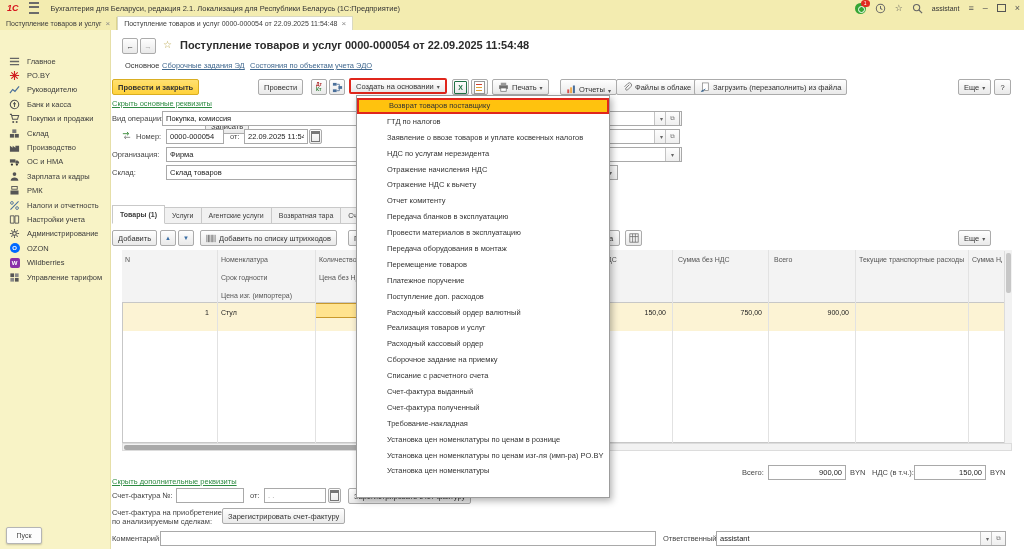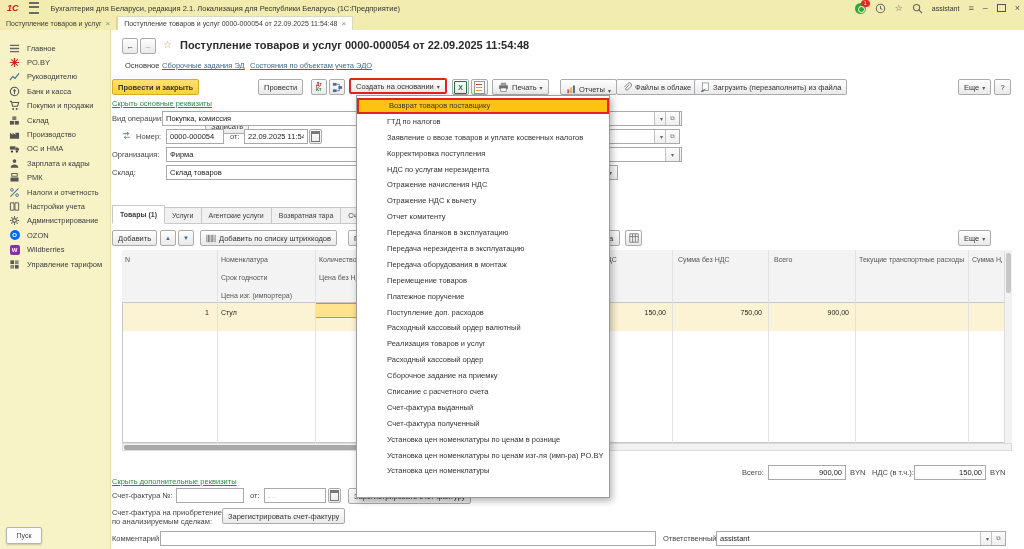--- a/index.html
+++ b/index.html
@@ -20,21 +20,21 @@
               font-size:5px;line-height:7px;text-align:center;padding:0 1px;}
   .wicon{color:#555;font-size:9px;line-height:16px;}
   .maxbox{width:7px;height:6px;border:1px solid #555;display:inline-block;}
   .apptabs{position:absolute;left:0;top:16px;width:1024px;height:14px;background:#f3ecb0;display:flex;align-items:flex-end;}
   .apptab{height:13px;display:flex;align-items:center;gap:4px;padding:0 6px;font-size:7px;color:#3b3b3b;
           border-right:1px solid #ddd48f;white-space:nowrap;}
   .apptab .x{color:#888;font-size:8px;}
   .apptab.active{background:#fff;border:1px solid #d9d9c2;border-bottom:none;}
   
   .sidebar{position:absolute;left:0;top:30px;width:110px;height:519px;background:#f8f3c6;border-right:1px solid #e6dfa8;}
-  .snav{padding-top:11px;}
+  .snav{padding-top:24px;}
   .sitem{height:14.4px;display:flex;align-items:center;gap:7px;padding-left:9px;font-size:7.5px;color:#3c3c3c;cursor:default;white-space:nowrap;}
   .sitem .ic{width:11px;height:11px;flex:0 0 11px;display:flex;align-items:center;justify-content:center;}
   .sq-logo{width:10px;height:10px;border-radius:2px;color:#fff;font-size:6px;font-weight:bold;display:flex;align-items:center;justify-content:center;}
   .start-btn{position:absolute;left:6px;bottom:5px;width:34px;height:15px;background:#fdfdfd;border:1px solid #b5b5b5;border-radius:2px;
              font-size:7px;color:#444;display:flex;align-items:center;justify-content:center;box-shadow:0 1px 2px rgba(0,0,0,.2);}
   
   .btn{position:absolute;height:16px;box-sizing:border-box;border:1px solid #ababab;border-radius:2px;
        background:linear-gradient(#fefefe,#e9e9e9);font-size:7.5px;color:#333;display:flex;align-items:center;justify-content:center;
        gap:3px;padding:0 5px;white-space:nowrap;}
   .btn.yellow{background:linear-gradient(#ffe071,#ffd23b);border-color:#d9ae22;font-weight:bold;}
@@ -521,33 +521,32 @@
   </div>
 
   <div class="menu">
 
       <div class="menu-item">Возврат товаров поставщику</div>
 
       <div class="menu-item">ГТД по налогов</div>
 
       <div class="menu-item">Заявление о ввозе товаров и уплате косвенных налогов</div>
 
-      <div class="menu-item">Корректировка поступления</div>
 
       <div class="menu-item">НДС по услугам нерезидента</div>
 
       <div class="menu-item">Отражение начисления НДС</div>
 
       <div class="menu-item">Отражение НДС к вычету</div>
 
       <div class="menu-item">Отчет комитенту</div>
 
       <div class="menu-item">Передача бланков в эксплуатацию</div>
 
-      <div class="menu-item">Передача нерезидента в эксплуатацию</div>
+      <div class="menu-item">Провести материалов в эксплуатацию</div>
 
       <div class="menu-item">Передача оборудования в монтаж</div>
 
       <div class="menu-item">Перемещение товаров</div>
 
       <div class="menu-item">Платежное поручение</div>
 
       <div class="menu-item">Поступление доп. расходов</div>
 
       <div class="menu-item">Расходный кассовый ордер валютный</div>
@@ -557,20 +556,21 @@
       <div class="menu-item">Расходный кассовый ордер</div>
 
       <div class="menu-item">Сборочное задание на приемку</div>
 
       <div class="menu-item">Списание с расчетного счета</div>
 
       <div class="menu-item">Счет-фактура выданный</div>
 
       <div class="menu-item">Счет-фактура полученный</div>
 
+      <div class="menu-item">Требование-накладная</div>
 
       <div class="menu-item">Установка цен номенклатуры по ценам в рознице</div>
 
       <div class="menu-item">Установка цен номенклатуры по ценам изг-ля (имп-ра) PO.BY</div>
 
       <div class="menu-item">Установка цен номенклатуры</div>
     </div>
 
 </div>
 

